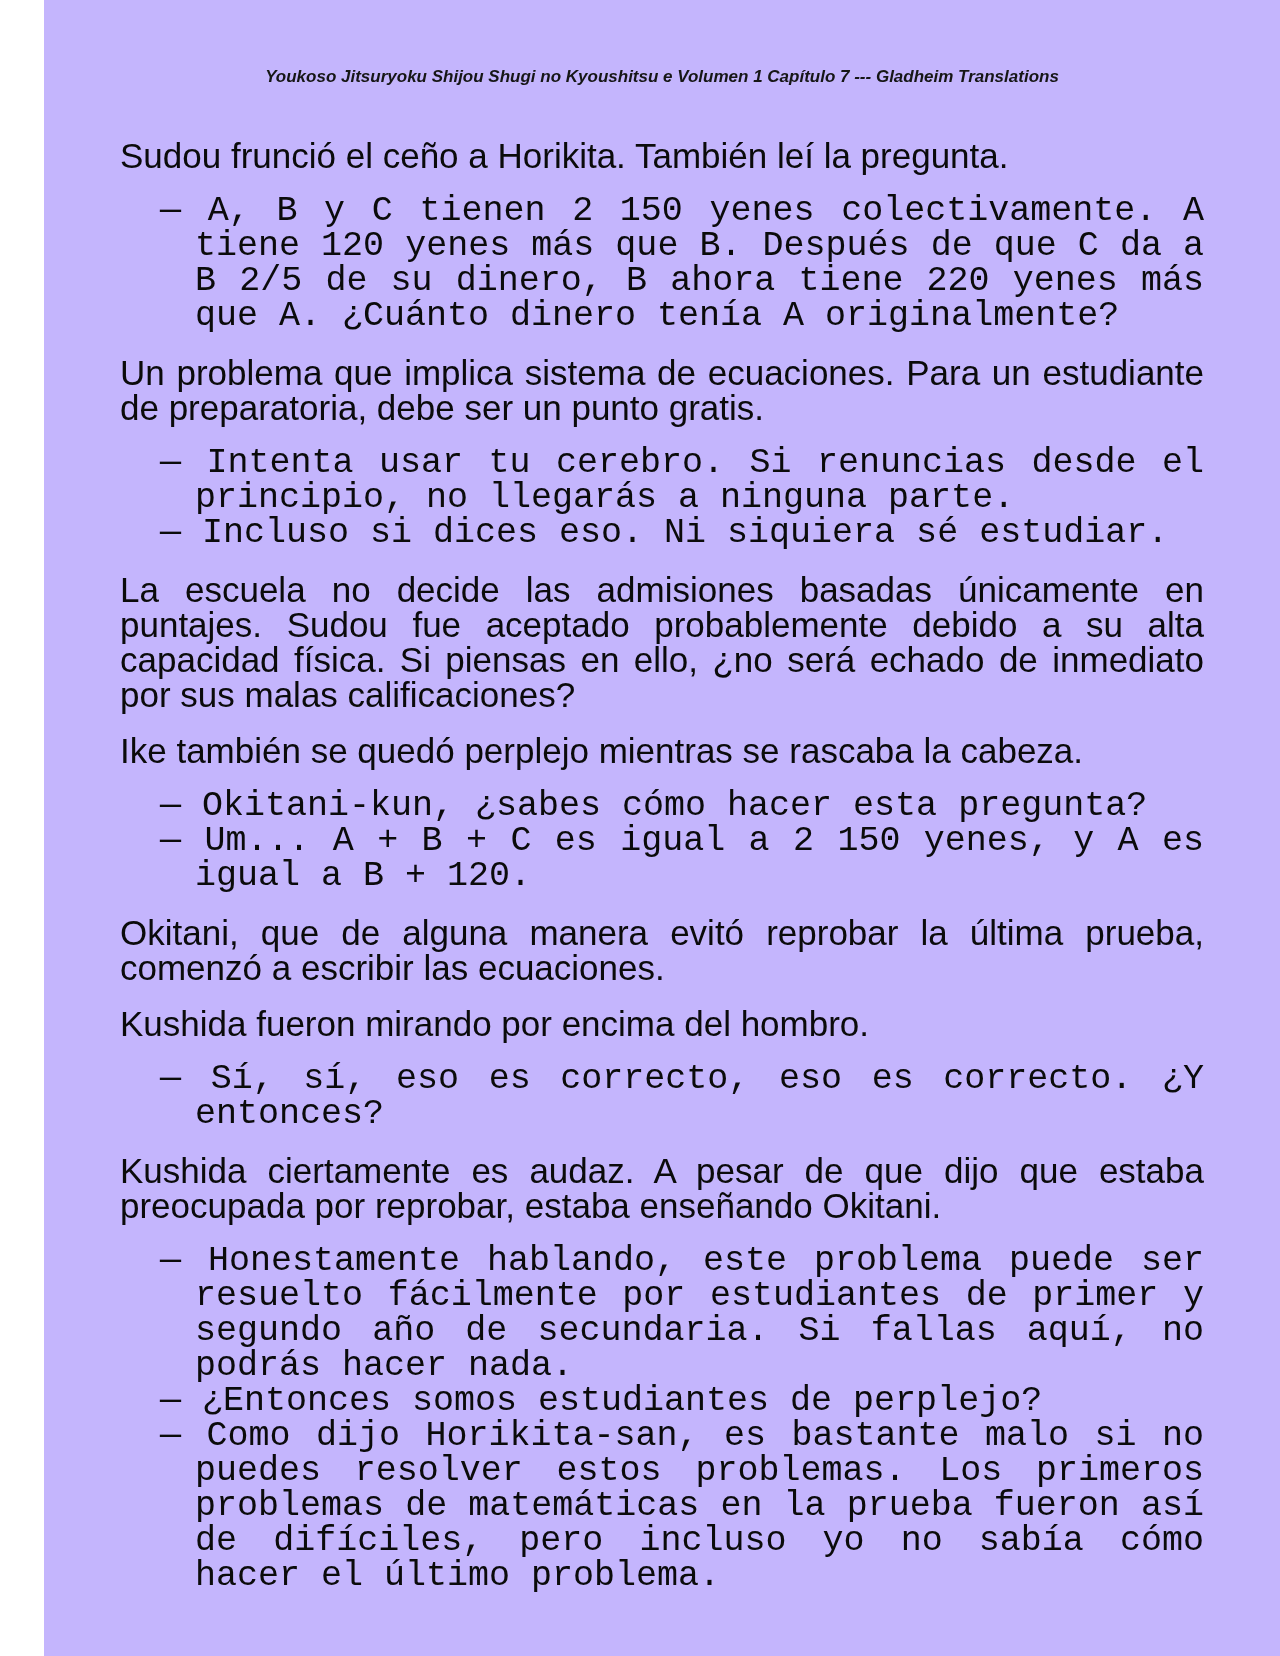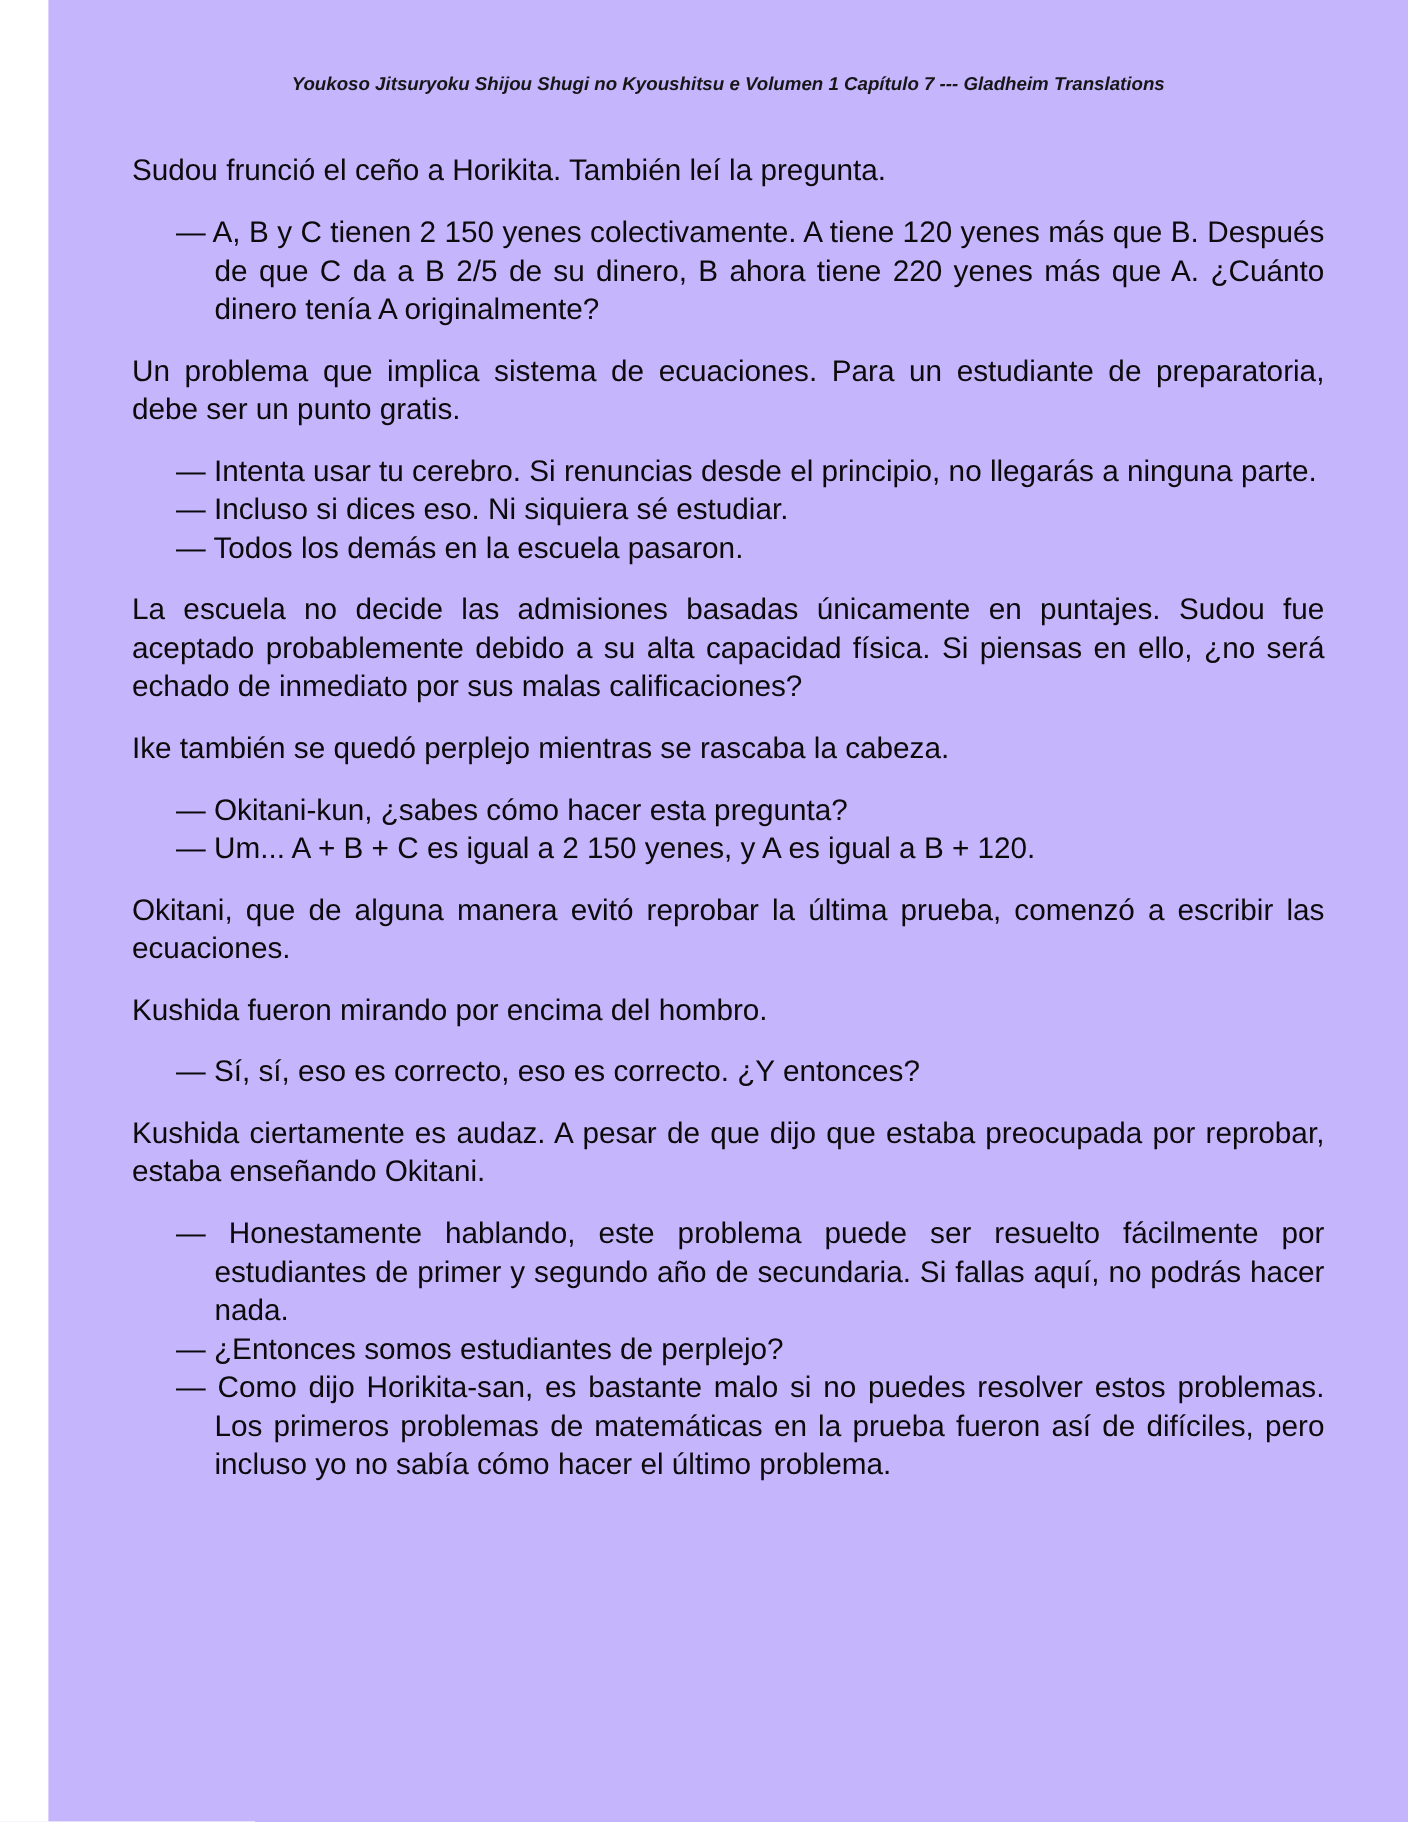--- a/index.html
+++ b/index.html
@@ -29,32 +29,33 @@
   }
   header.doc-header span {
     font-style: italic;
     font-weight: 600;
     font-size: 17px;
     line-height: 22px;
     color: #161616;
     letter-spacing: 0px;
   }
   main.doc-body {
-    font-size: 27px;
+    font-size: 35px;
     line-height: 35px;
   }
   .block + .block {
     margin-top: 21px;
   }
   p.para {
     margin: 0;
     text-align: justify;
   }
   .dialogue {
     margin: 0;
+    font-family: Liberation Mono, monospace;
   }
   p.dline {
     margin: 0 0 0 75px;
     text-indent: -35px;
     text-align: justify;
   }
 </style>
 </head>
 <body>
 
@@ -70,21 +71,20 @@
 
     <div class="dialogue block">
       <p class="dline">— A, B y C tienen 2 150 yenes colectivamente. A tiene 120 yenes más que B. Después de que C da a B 2/5 de su dinero, B ahora tiene 220 yenes más que A. ¿Cuánto dinero tenía A originalmente?</p>
     </div>
 
     <p class="para block">Un problema que implica sistema de ecuaciones. Para un estudiante de preparatoria, debe ser un punto gratis.</p>
 
     <div class="dialogue block">
       <p class="dline">— Intenta usar tu cerebro. Si renuncias desde el principio, no llegarás a ninguna parte.</p>
       <p class="dline">— Incluso si dices eso. Ni siquiera sé estudiar.</p>
-      <p class="dline">— Todos los demás en la escuela pasaron.</p>
     </div>
 
     <p class="para block">La escuela no decide las admisiones basadas únicamente en puntajes. Sudou fue aceptado probablemente debido a su alta capacidad física. Si piensas en ello, ¿no será echado de inmediato por sus malas calificaciones?</p>
 
 
     <p class="para block">Ike también se quedó perplejo mientras se rascaba la cabeza.</p>
 
     <div class="dialogue block">
       <p class="dline">— Okitani-kun, ¿sabes cómo hacer esta pregunta?</p>
       <p class="dline">— Um... A + B + C es igual a 2 150 yenes, y A es igual a B + 120.</p>

